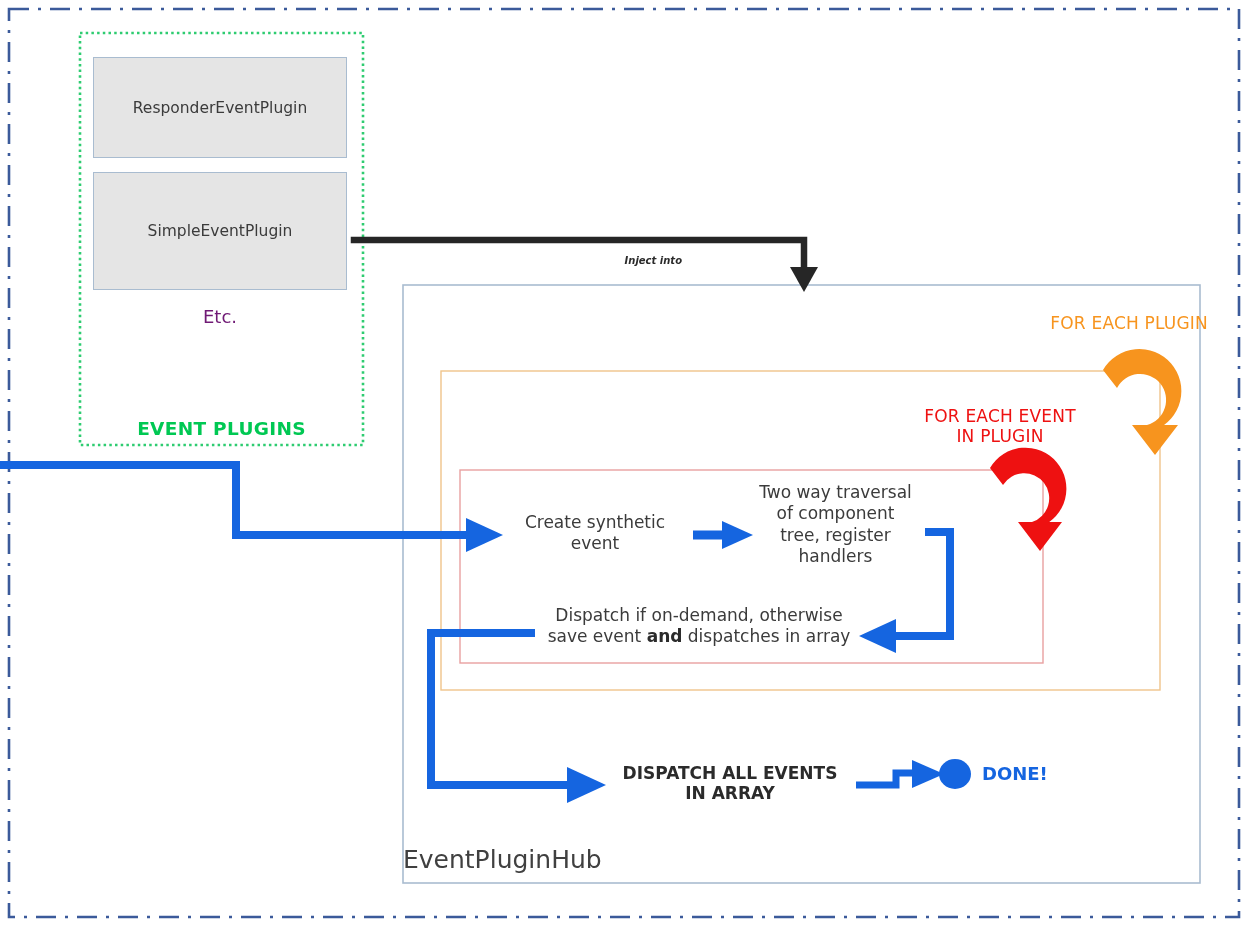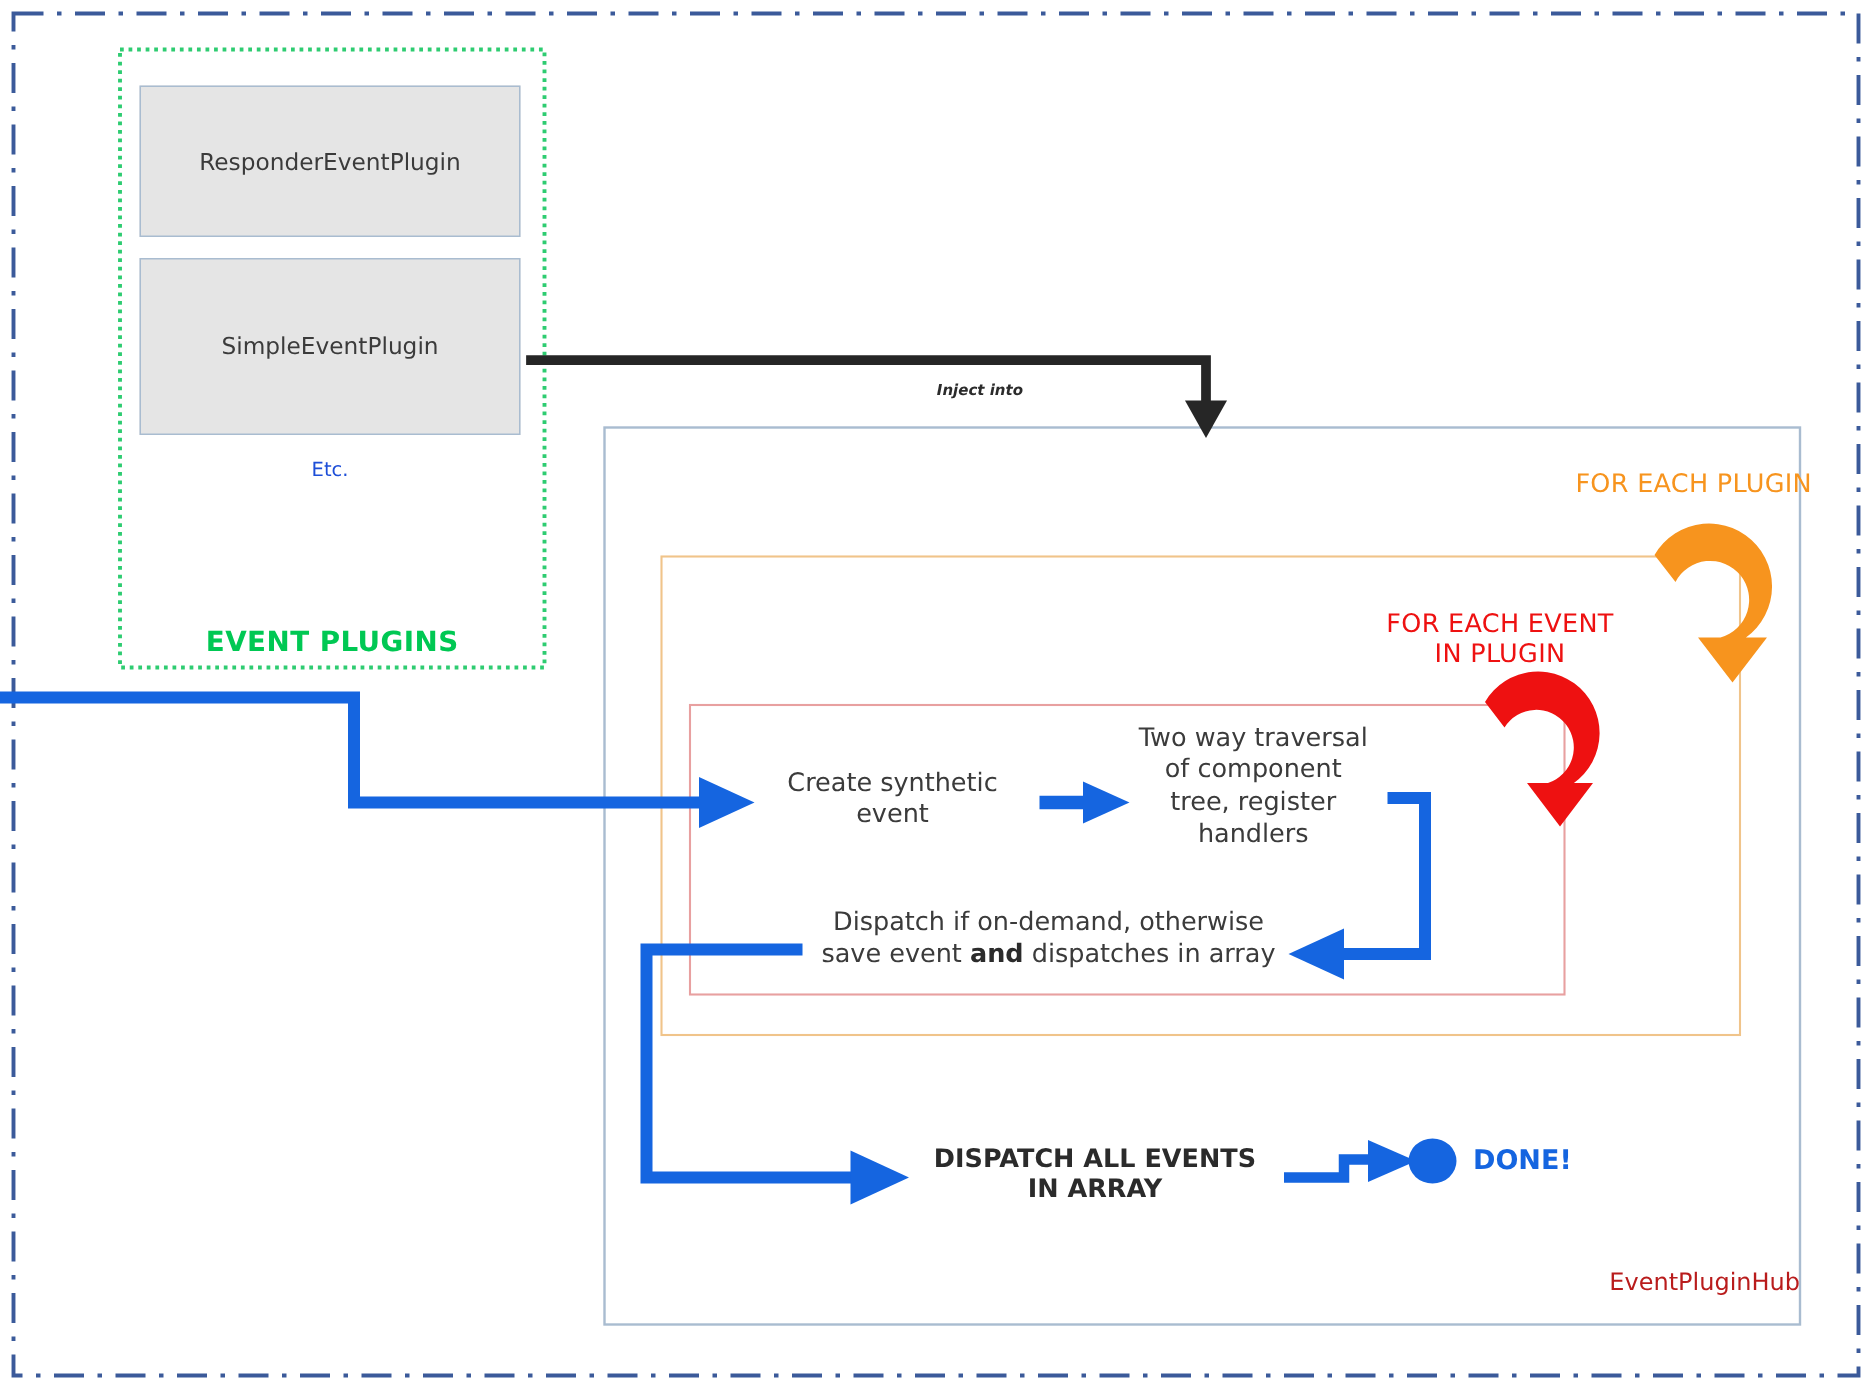--- a/index.html
+++ b/index.html
@@ -22,35 +22,35 @@
     position:absolute;
     border:1px solid #a9bcd0;
     background:#e5e5e5;
     display:flex;align-items:center;justify-content:center;
     font-size:15.5px;
     color:#3b3b3b;
     box-sizing:border-box;
   }
   .etc-label{
     position:absolute;
-    font-size:13px;color:#1d4ed8;
+    font-size:18px;color:#701a75;
     text-align:center;
   }
   .event-plugins-title{
     position:absolute;
     font-weight:bold;
     font-size:18.5px;
     letter-spacing:.3px;
     text-align:center;
   }
   .hub-title{
     position:absolute;
-    font-size:16px;
-    color:#b91c1c;
-    text-align:right;
+    font-size:25px;
+    color:#404040;
+    text-align:left;
   }
   .loop-title{
     position:absolute;
     font-weight:normal;
     font-size:17px;
     text-align:center;
     line-height:1.18;
     white-space:pre-line;
     letter-spacing:.2px;
   }

